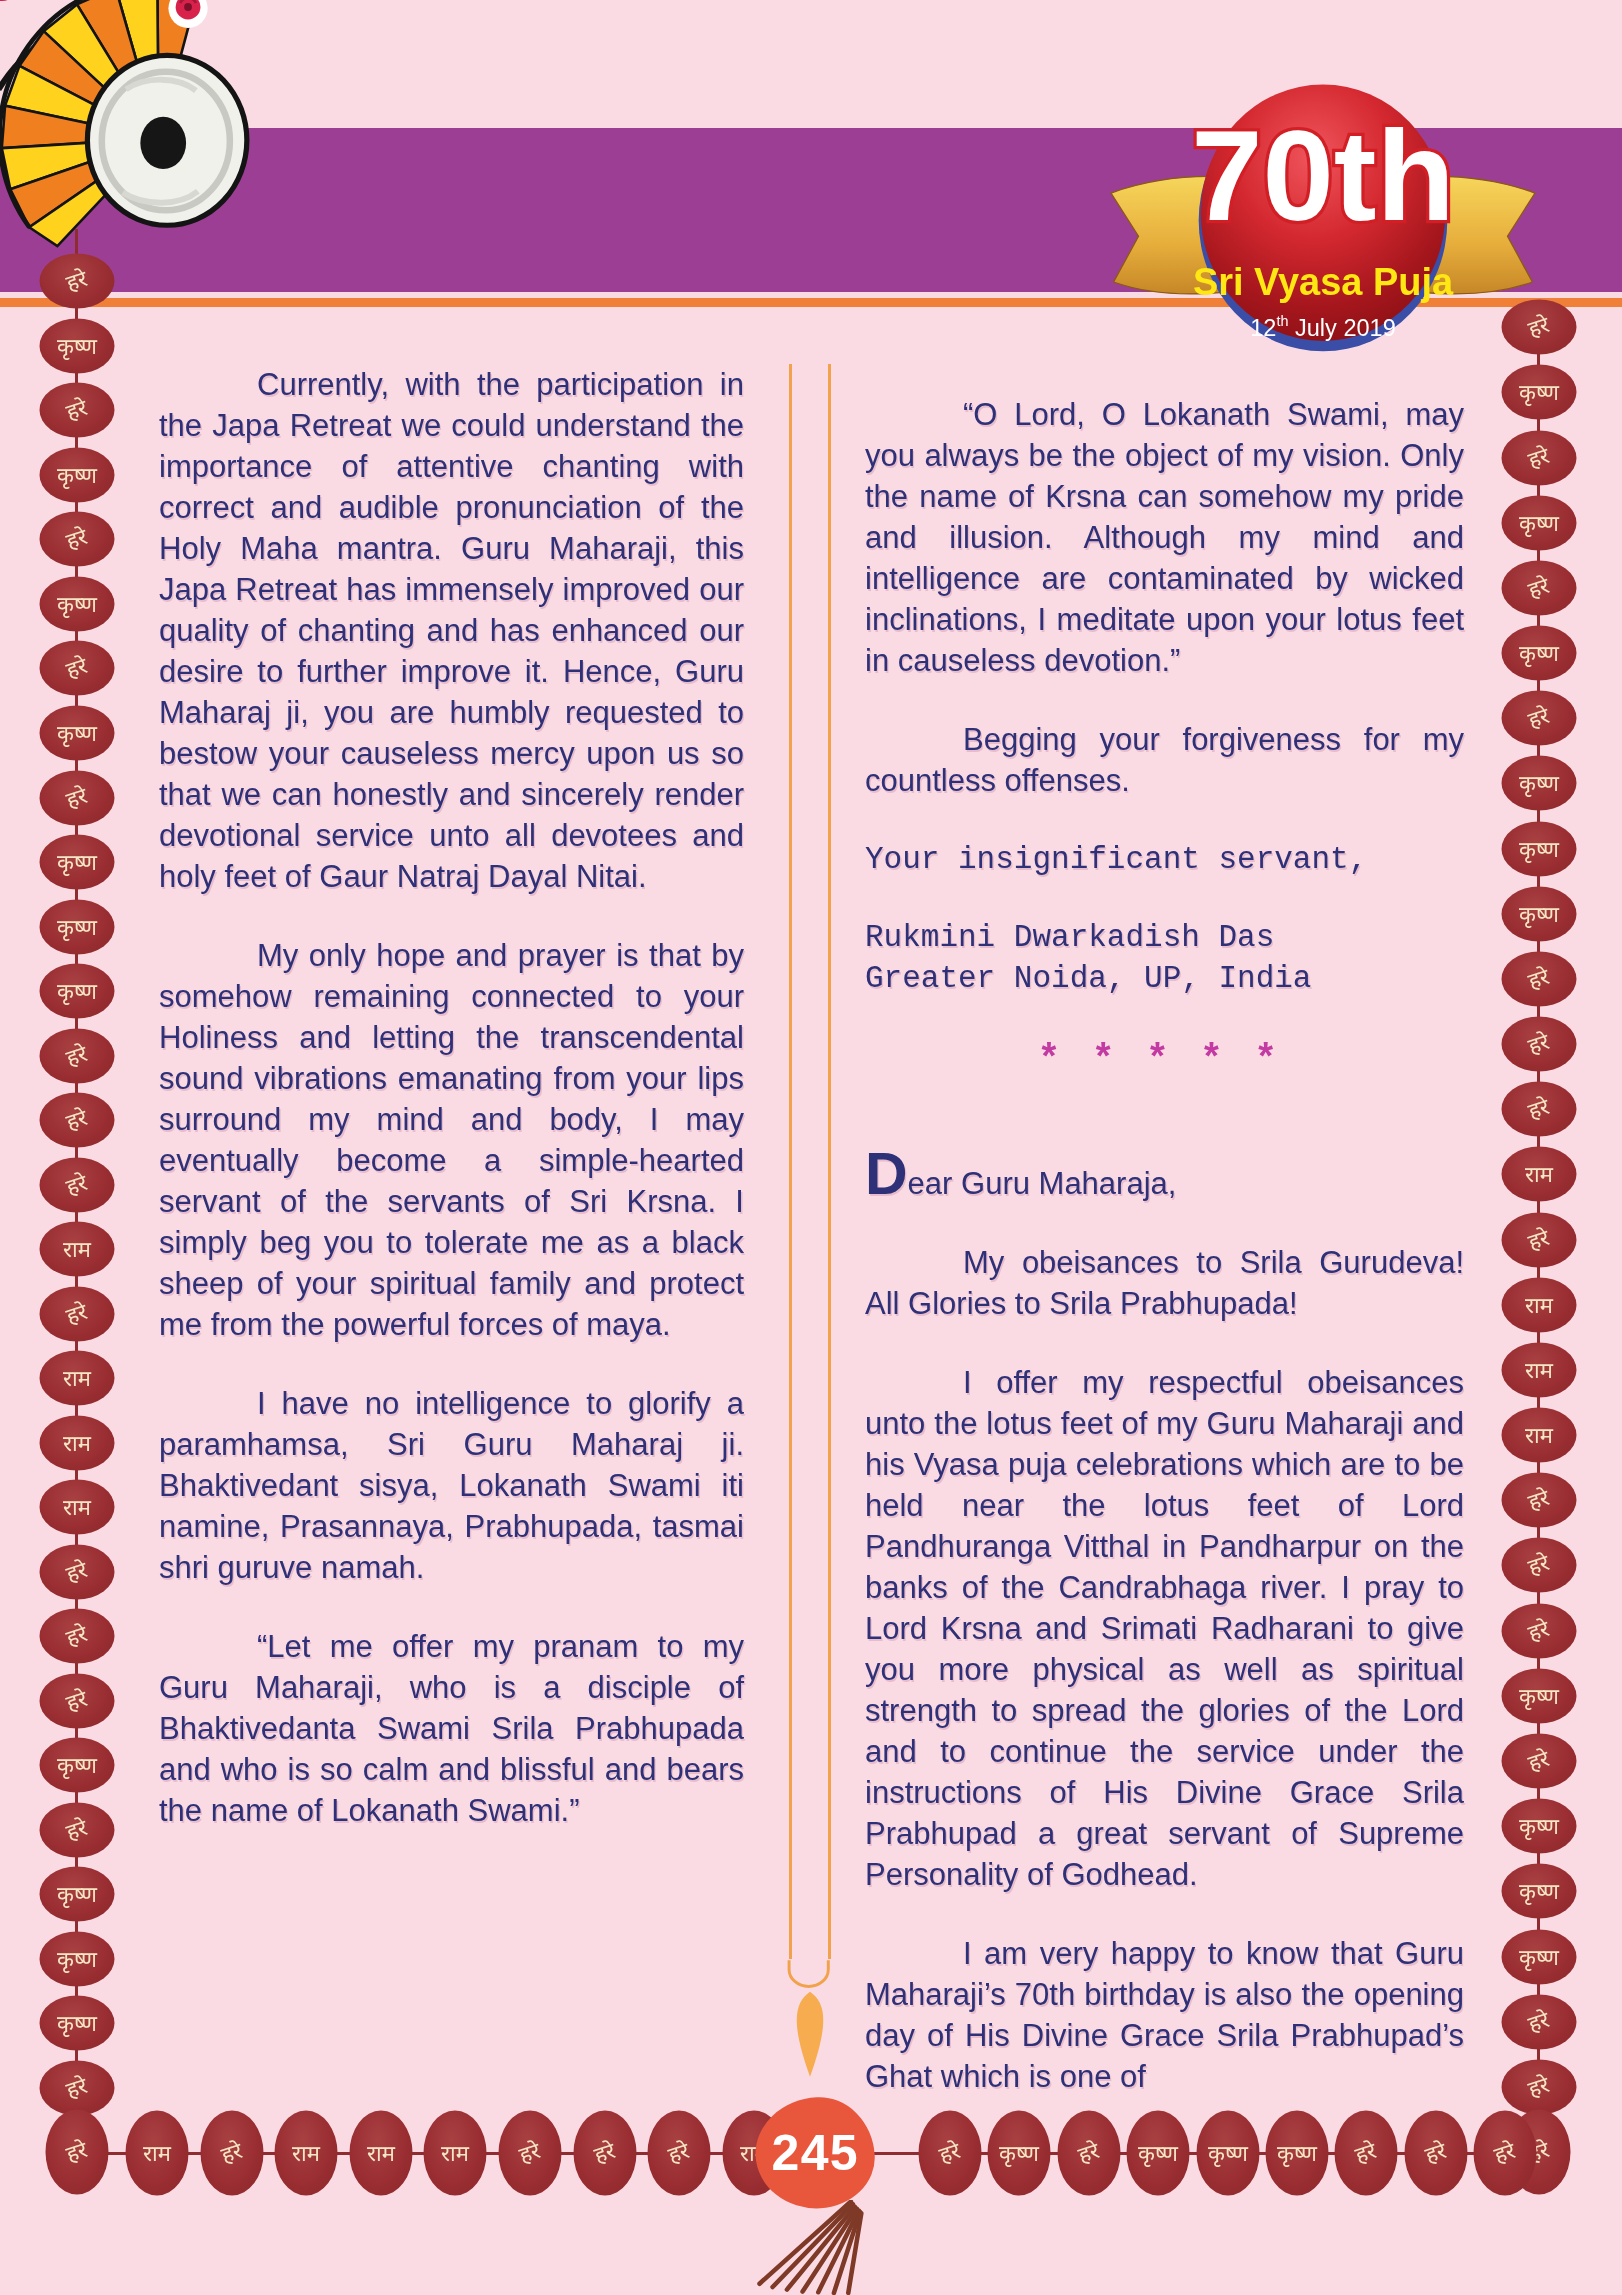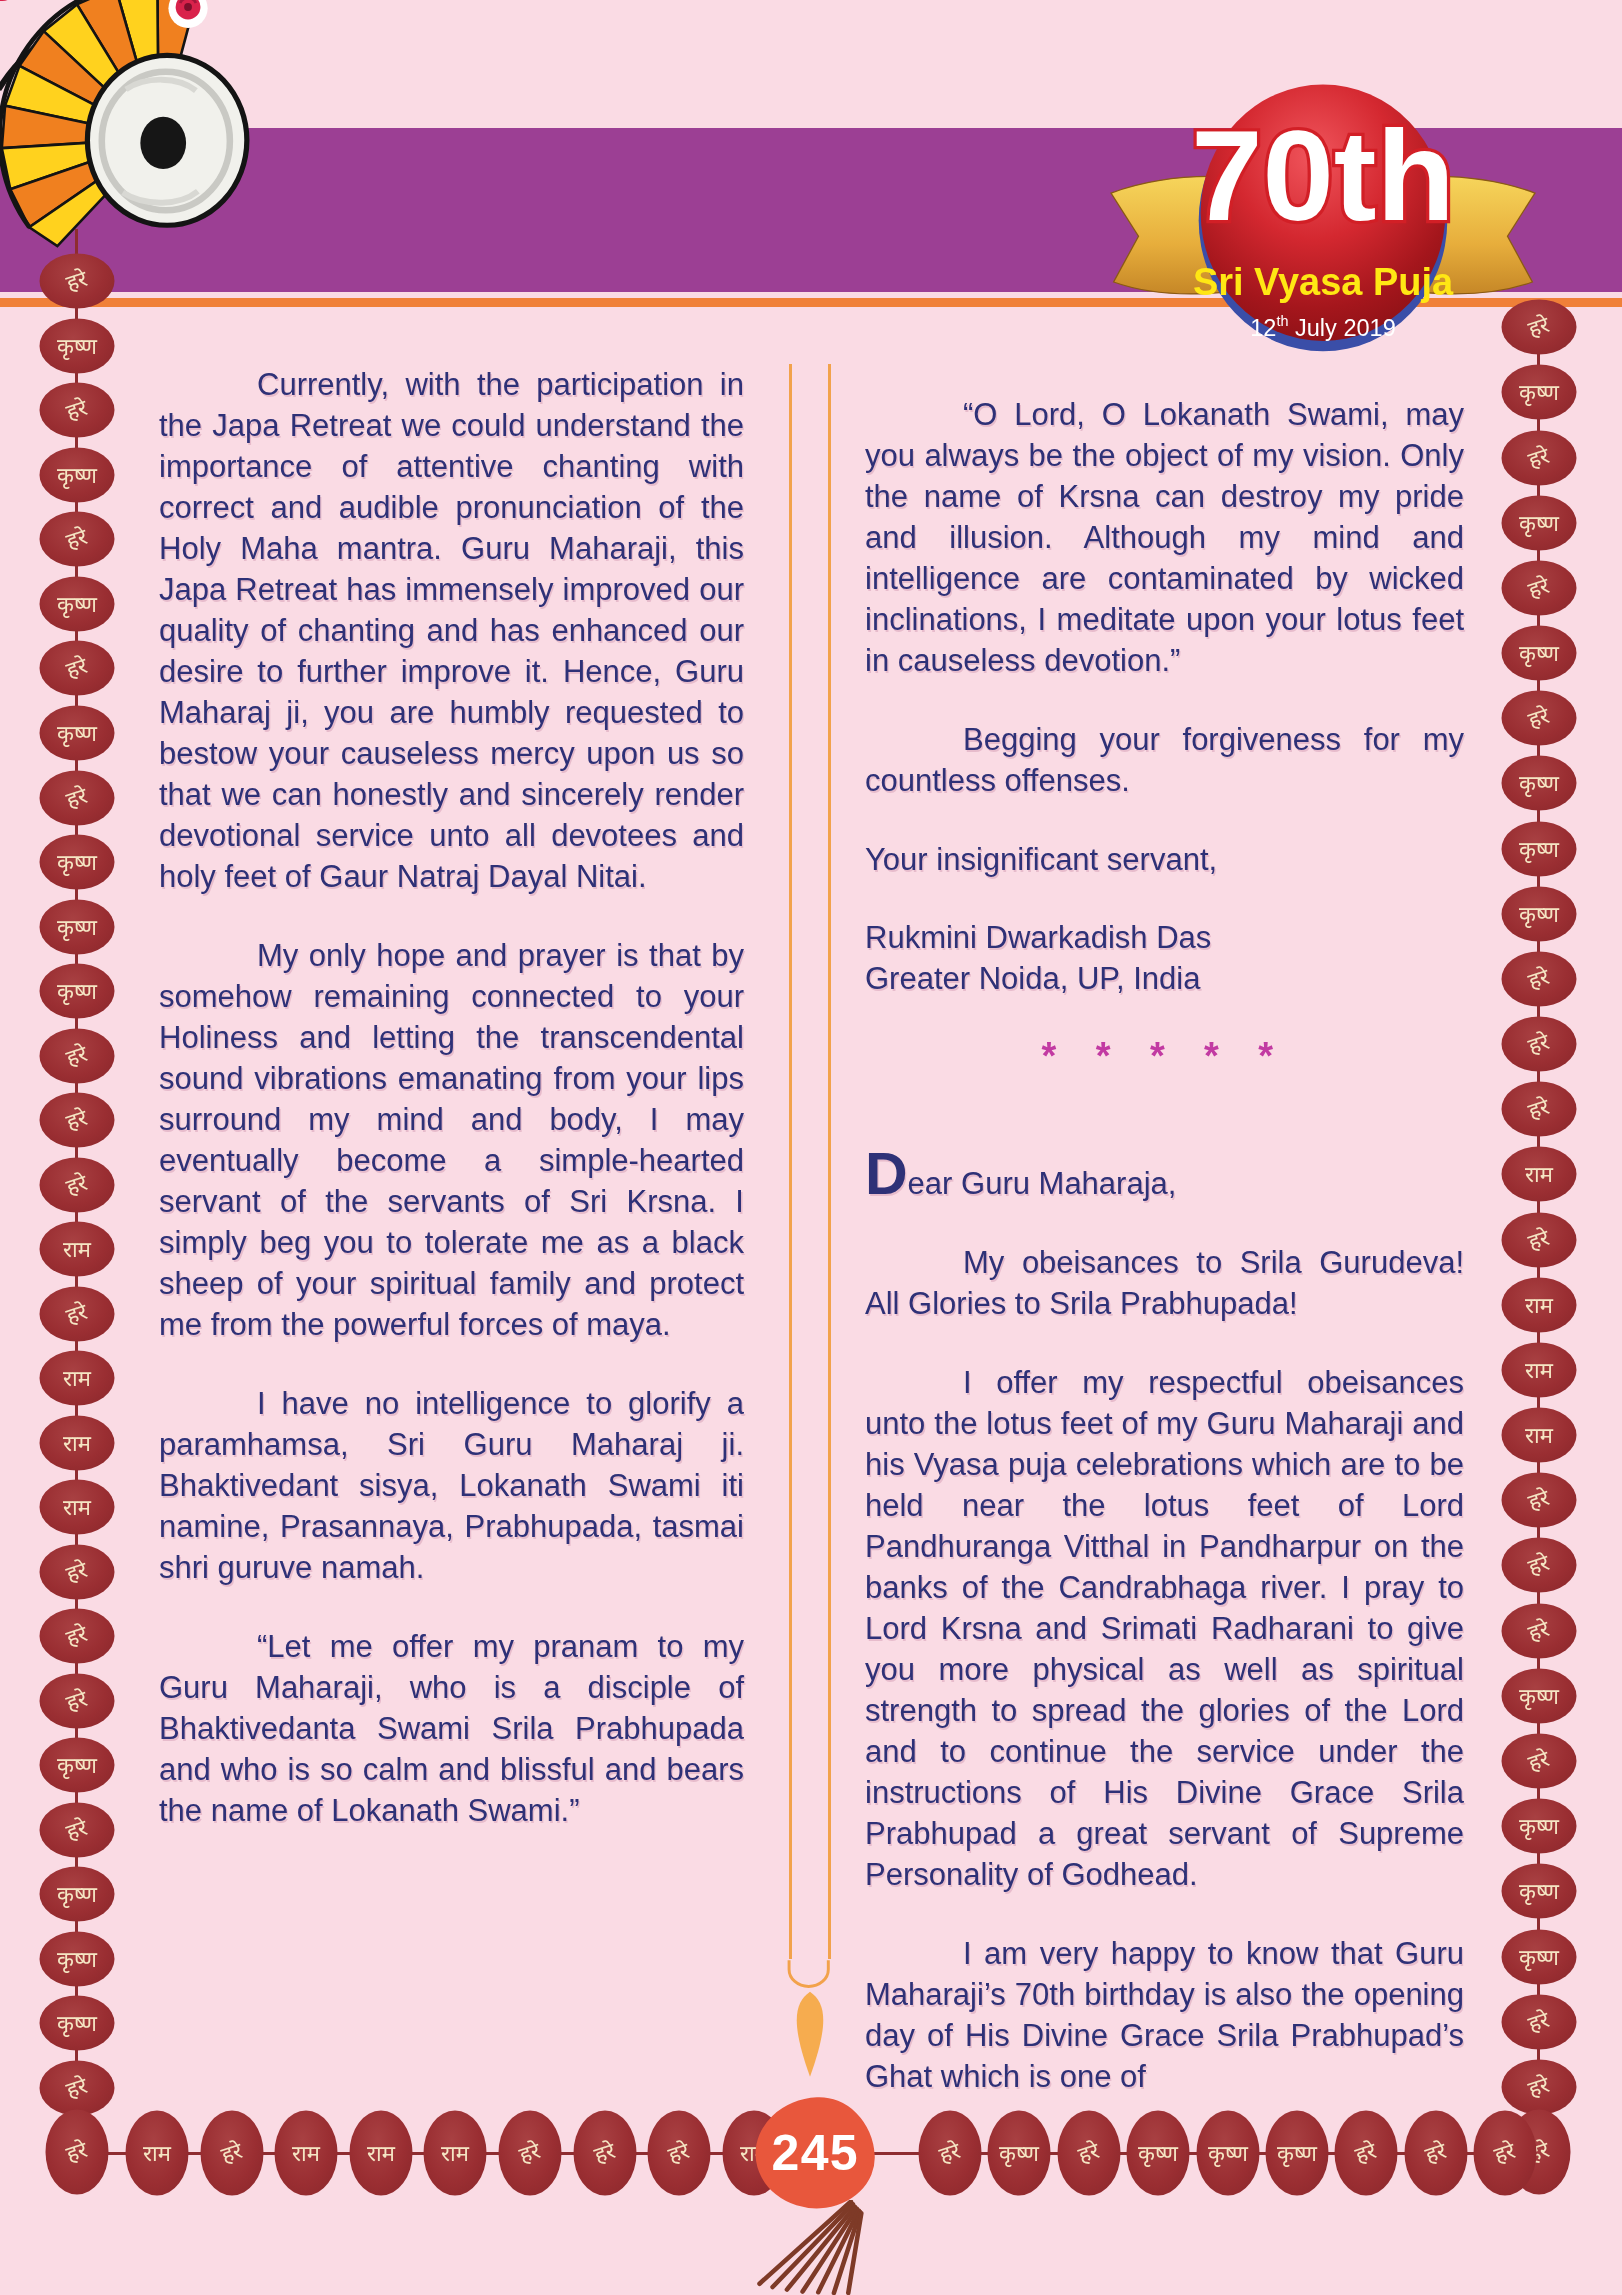--- a/index.html
+++ b/index.html
@@ -33,21 +33,21 @@
   .div-end{position:absolute;left:776px;top:1960px;z-index:1;}
   
   .col{position:absolute;color:#2E3177;z-index:2;}
   .col-left{left:159px;top:364px;width:585px;}
   .col-right{left:865px;top:394px;width:599px;}
   .blk{
     font-size:31px;line-height:41px;text-align:justify;text-indent:98px;
     margin:0 0 38px 0;text-shadow:1.3px 2px 0 rgba(195,125,156,0.33);
   }
   .verse{text-indent:0;text-align:left;white-space:pre-line;margin-bottom:0;}
-  .plain{text-indent:0;white-space:pre-line;margin-bottom:37px;}
+  .plain{text-indent:0;white-space:pre-line;margin-bottom:37px;font-family:Liberation Mono, monospace;}
   .sep{
     text-indent:0;text-align:center;color:#C23AA2;font-weight:bold;
     font-size:38px;letter-spacing:14.4px;margin:11.8px 0 86px 0;text-shadow:none;
   }
   .salut{text-indent:0;}
   .salut .lead{font-size:59px;font-weight:700;line-height:0;}
   
   .pageno{
     position:absolute;left:815px;top:2153px;transform:translate(-50%,-50%) rotate(-3deg);
     width:119px;height:111px;background:#E8573C;
@@ -137,21 +137,21 @@
     <path d="M52,48 C78,66 80,100 52,178 C24,100 26,66 52,48 Z" fill="#F6AC4F"></path>
   </svg>
 
   <div class="col col-left" id="col-left">
       <div class="blk">Currently, with the participation in the Japa Retreat we could understand the importance of attentive chanting with correct and audible pronunciation of the Holy Maha mantra.  Guru Maharaji, this Japa Retreat has immensely improved our quality of chanting and has enhanced our desire to further improve it.  Hence, Guru Maharaj ji, you are humbly requested to bestow your causeless mercy upon us so that we can honestly and sincerely render devotional service unto all devotees and holy feet of Gaur Natraj Dayal Nitai.</div>
       <div class="blk">My only hope and prayer is that by somehow remaining connected to your Holiness and letting the transcendental sound vibrations emanating from your lips surround my mind and body, I may eventually become a simple-hearted servant of the servants of Sri Krsna. I simply beg you to tolerate me as a black sheep of your spiritual family and protect me from the powerful forces of maya.</div>
       <div class="blk">I have no intelligence to glorify a paramhamsa, Sri Guru Maharaj ji. Bhaktivedant sisya, Lokanath Swami iti namine, Prasannaya, Prabhupada, tasmai shri guruve namah.</div>
       <div class="blk">“Let me offer my pranam to my Guru Maharaji, who is a disciple of Bhaktivedanta Swami Srila Prabhupada and who is so calm and blissful and bears the name of Lokanath Swami.”</div>
     </div>
   <div class="col col-right" id="col-right">
-      <div class="blk">“O Lord, O Lokanath Swami, may you always be the object of my vision. Only the name of Krsna can destroy my pride and illusion. Although my mind and intelligence are contaminated by wicked inclinations, I meditate upon your lotus feet in causeless devotion.”</div>
+      <div class="blk">“O Lord, O Lokanath Swami, may you always be the object of my vision. Only the name of Krsna can somehow my pride and illusion. Although my mind and intelligence are contaminated by wicked inclinations, I meditate upon your lotus feet in causeless devotion.”</div>
       <div class="blk">Begging your forgiveness for my countless offenses.</div>
       <div class="blk plain">Your insignificant servant,</div>
       <div class="blk plain">Rukmini Dwarkadish Das
 Greater Noida, UP, India</div>
       <div class="blk sep">* * * * *</div>
       <div class="blk salut"><span class="lead">D</span><span>ear Guru Maharaja,</span></div>
       <div class="blk">My obeisances to Srila Gurudeva! All Glories to Srila Prabhupada!</div>
       <div class="blk">I offer my respectful obeisances unto the lotus feet of my Guru Maharaji and his Vyasa puja celebrations which are to be held near the lotus feet of Lord Pandhuranga Vitthal in Pandharpur on the banks of the Candrabhaga river. I pray to Lord Krsna and Srimati Radharani to give you more physical as well as spiritual strength to spread the glories of the Lord and to continue the service under the instructions of His Divine Grace Srila Prabhupad a great servant of Supreme Personality of Godhead.</div>
       <div class="blk">I am very happy to know that Guru Maharaji’s 70th birthday is also the opening day of His Divine Grace Srila Prabhupad’s Ghat which is one of</div>
     </div>

